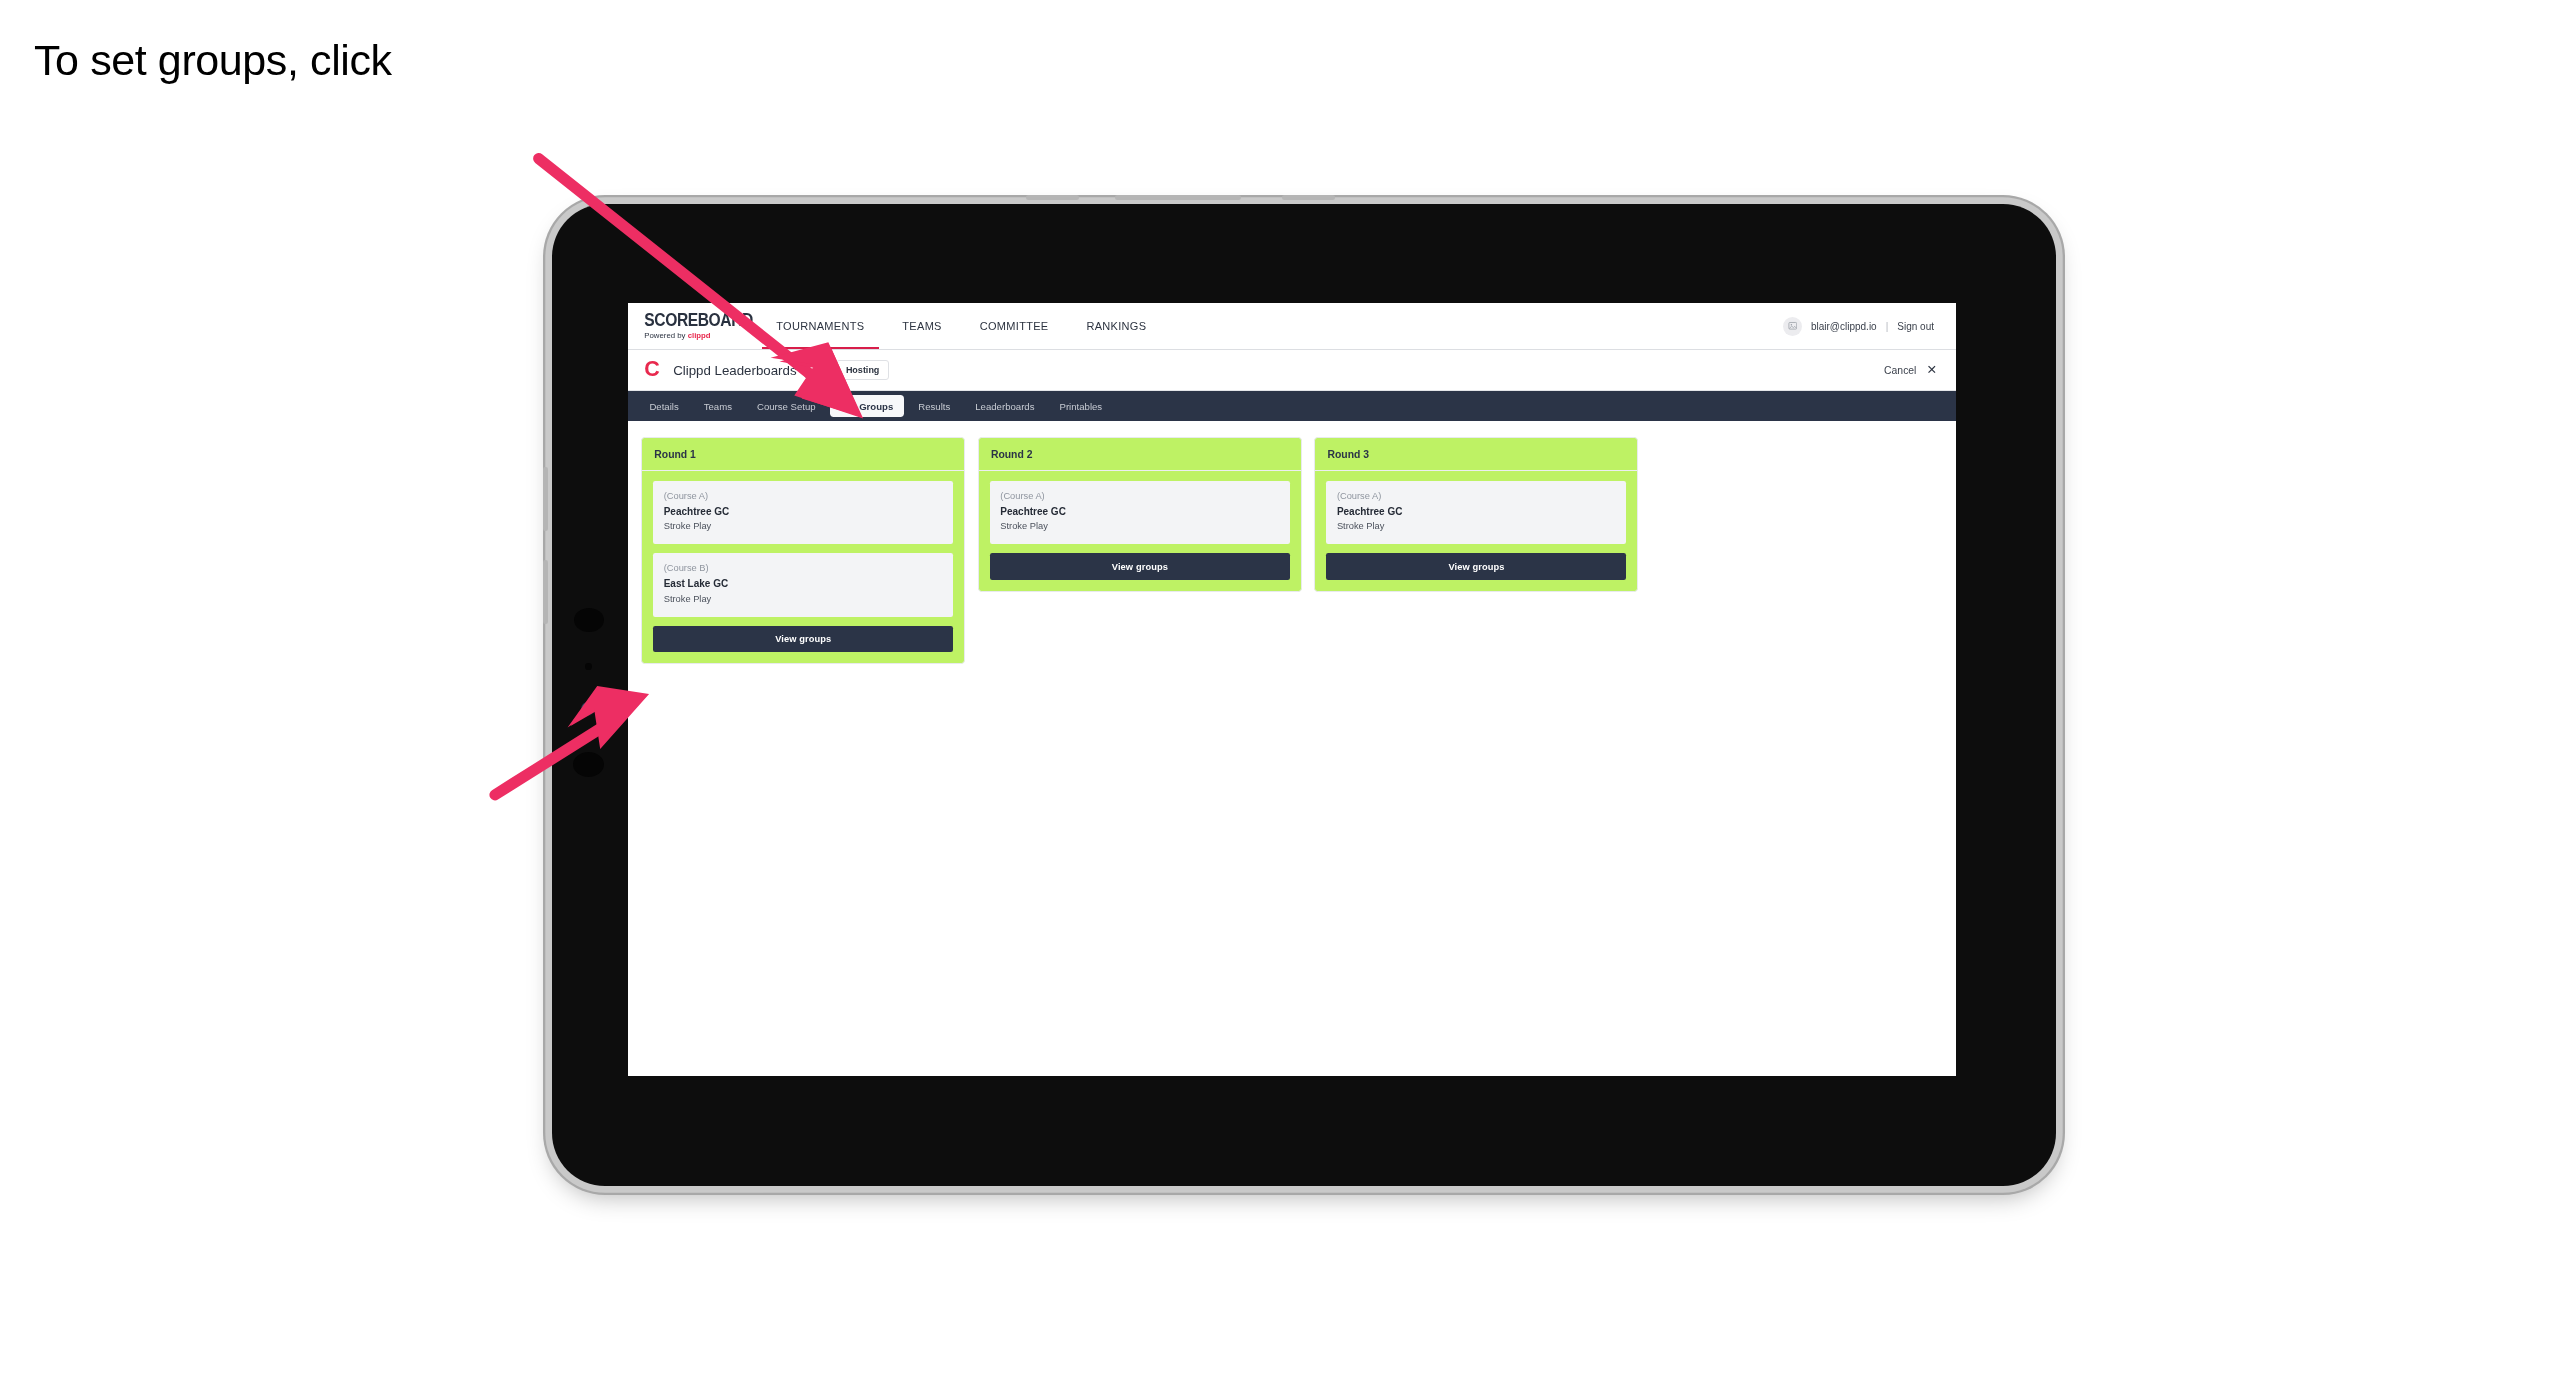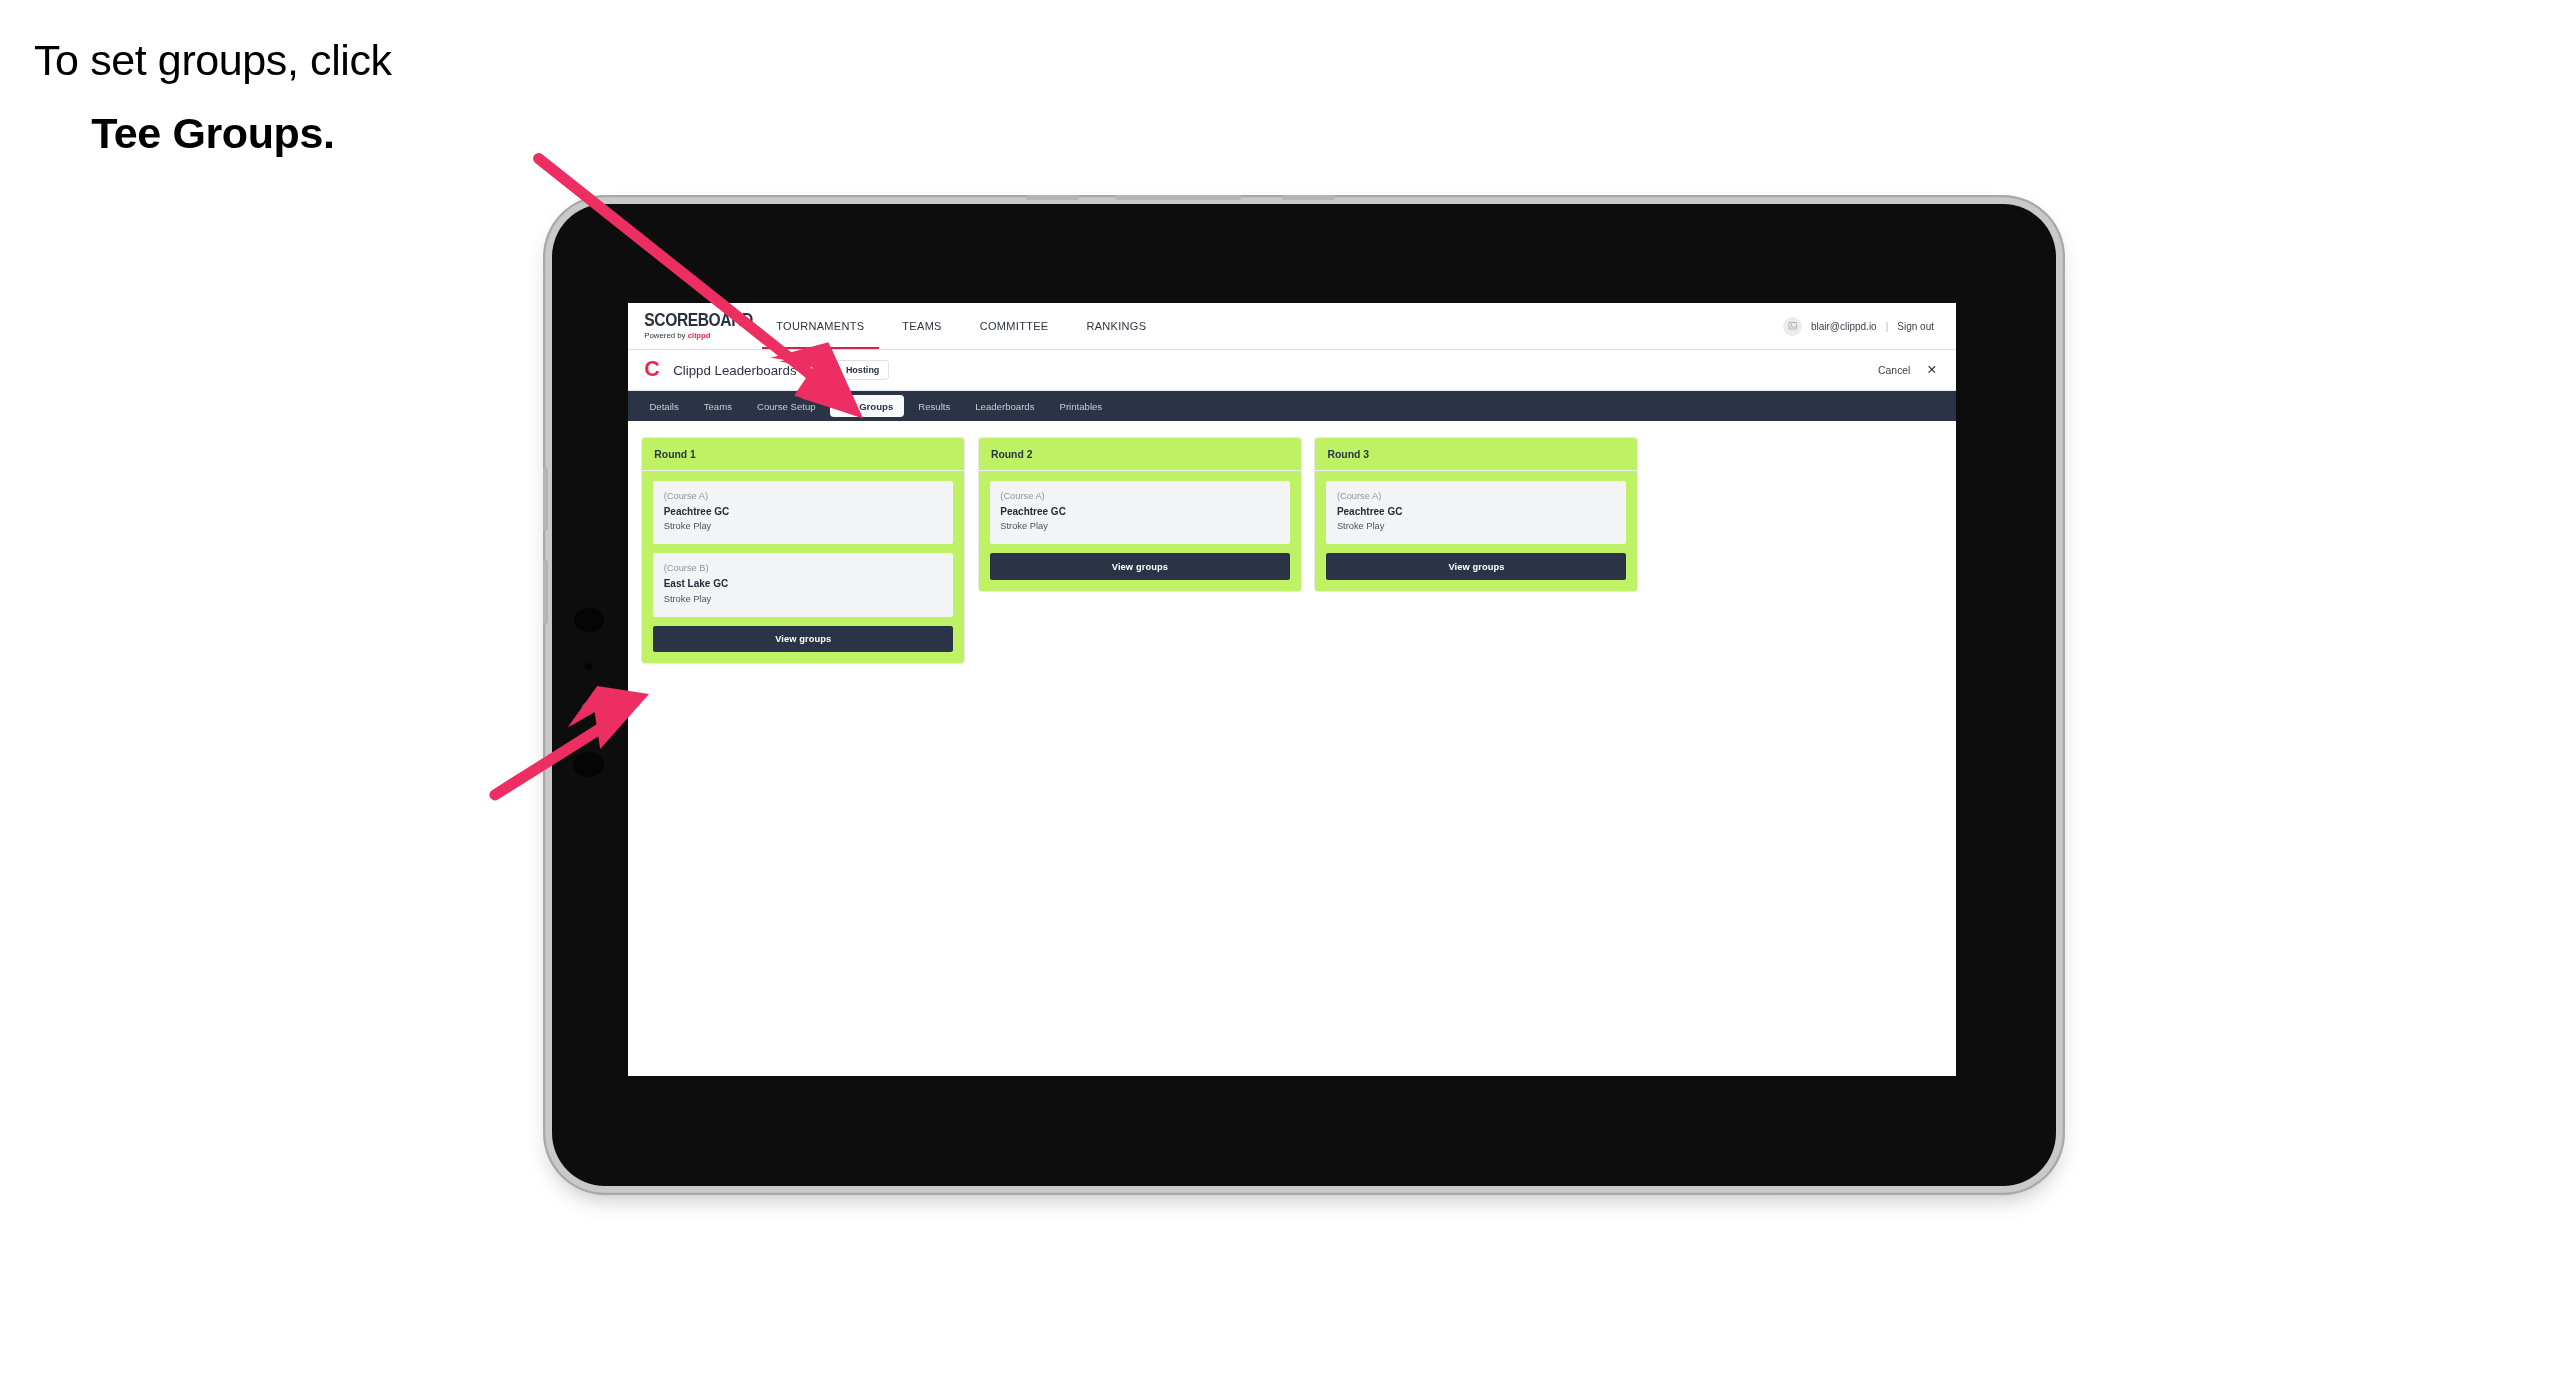--- a/index.html
+++ b/index.html
@@ -192,21 +192,21 @@
     font-size: 9px;
     font-weight: 700;
     color: #2c3340;
     background: #ffffff;
   }
   #cancel-wrap {
     margin-left: auto;
     margin-right: 19px;
     display: flex;
     align-items: center;
-    gap: 16px;
+    gap: 10px;
     font-size: 10.4px;
     color: #3c424d;
     cursor: pointer;
   }
   #cancel-x { font-size: 12.6px; color: #2c3340; line-height: 1; }
 
   
   #tabbar {
     height: 30px;
     background: #2b3447;
@@ -274,21 +274,20 @@
     font-family: "Liberation Sans", sans-serif;
     cursor: pointer;
     letter-spacing: 0.1px;
   }
 </style>
 </head>
 <body>
 
 <div class="callout" id="callout-top">
   <div class="line1">To set groups, click</div>
-  <div class="line2">Tee Groups.</div>
 </div>
 
 <div class="callout" id="callout-bottom">
 </div>
 
 <div id="tablet">
 
   <div class="top-bump" style="left:474px; width:53px;"></div>
   <div class="top-bump" style="left:563px; width:126px;"></div>
   <div class="top-bump" style="left:730px; width:53px;"></div>

